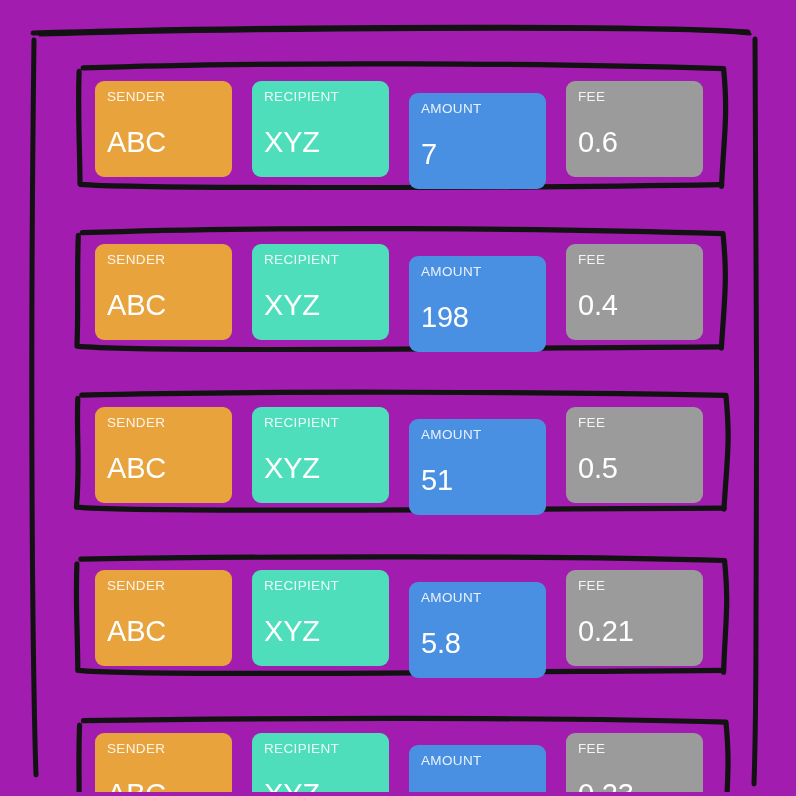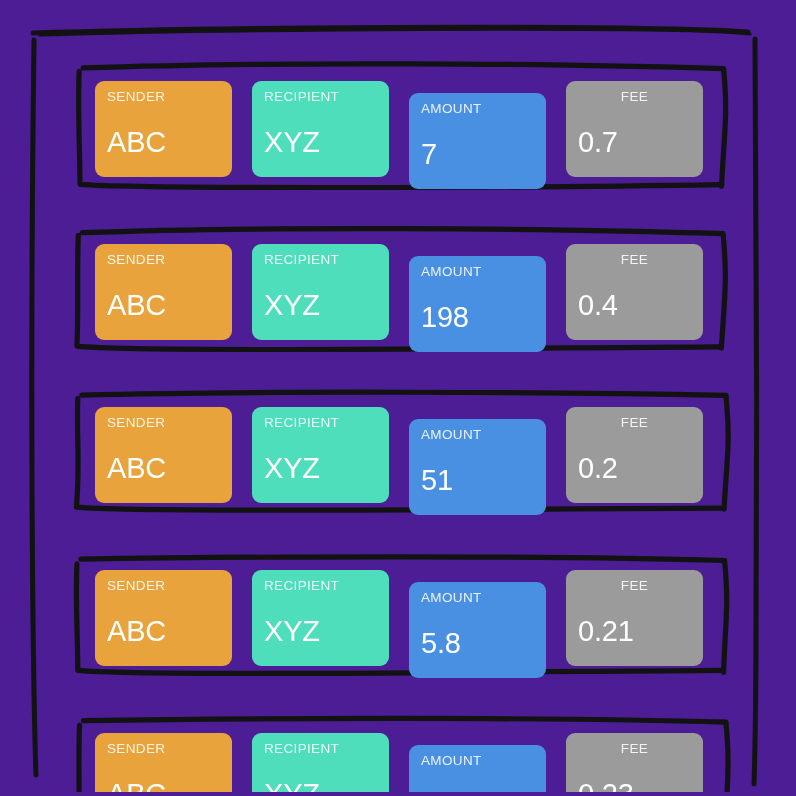--- a/index.html
+++ b/index.html
@@ -12,21 +12,21 @@
     height: 796px;
     overflow: hidden;
     font-family: "Liberation Sans", sans-serif;
     -webkit-font-smoothing: antialiased;
   }
 
   #app {
     position: relative;
     width: 796px;
     height: 796px;
-    background: #4c1d95;
+    background: #a21caf;
   }
 
   
   .frame-svg {
     position: absolute;
     left: 0;
     top: 0;
     width: 796px;
     height: 796px;
     pointer-events: none;
@@ -107,21 +107,21 @@
     font-weight: 400;
     color: #ffffff;
     line-height: 1;
     letter-spacing: -0.2px;
     white-space: nowrap;
   }
 
   .c-sender    { background: #E8A33D; }
   .c-recipient { background: #4EDEBB; }
   .c-amount    { background: #4A90E2; margin-top: 12px; }
-  .c-fee       { background: #9B9B9B; text-align: center; }
+  .c-fee       { background: #9B9B9B; }
 </style>
 </head>
 <body>
 
 <div id="app">
 
   <svg class="frame-svg" viewBox="0 0 796 796">
     <path class="ink" stroke-width="5" d="M33 33 C 180 28, 430 26, 620 28 C 680 29, 722 30, 748 32"></path>
     <path class="ink" stroke-width="3.2" d="M40 35 C 200 30, 470 28, 660 30 C 700 31, 730 32, 750 34"></path>
     <path class="ink" stroke-width="5" d="M34 40 C 32 200, 31 430, 33 620 C 34 700, 35 748, 36 775"></path>
@@ -143,21 +143,21 @@
             <div class="field-card c-recipient">
               <div class="field-label">RECIPIENT</div>
               <div class="field-value">XYZ</div>
             </div>
             <div class="field-card c-amount">
               <div class="field-label">AMOUNT</div>
               <div class="field-value">7</div>
             </div>
             <div class="field-card c-fee">
               <div class="field-label">FEE</div>
-              <div class="field-value">0.7</div>
+              <div class="field-value">0.6</div>
             </div>
           </div>
         </div>
         <div class="tx-row" style="top: 188px;">
           <div class="row-frame"><svg viewBox="0 0 670 142" width="670" height="142" style="overflow:visible">
               <path class="ink" stroke-width="5.2" d="M10.30909661281039 15.45692912794766 C 8.80909661281039 54.45692912794766, 10.565948283445323 80.15467511590396, 9.009243487668572 126.15467511590396 C 70.3090966128104 132.6248944260442, 453.6660800533926 127.82310832517105, 653.0230634939747 126.91743555950525"></path>
               <path class="ink" stroke-width="5.2" d="M14.30909661281039 12.648195957043209 C 193.6660800533926 6.21082671718541, 483.6660800533926 8.042810584401376, 655.0230634939747 13.640533771982922 C 659.5230634939747 59.45692912794766, 656.7186279690017 75.15467511590396, 653.3731840765693 128.15467511590396"></path>
             </svg></div>
           <div class="cards">
             <div class="field-card c-sender">
@@ -191,21 +191,21 @@
             <div class="field-card c-recipient">
               <div class="field-label">RECIPIENT</div>
               <div class="field-value">XYZ</div>
             </div>
             <div class="field-card c-amount">
               <div class="field-label">AMOUNT</div>
               <div class="field-value">51</div>
             </div>
             <div class="field-card c-fee">
               <div class="field-label">FEE</div>
-              <div class="field-value">0.2</div>
+              <div class="field-value">0.5</div>
             </div>
           </div>
         </div>
         <div class="tx-row" style="top: 514px;">
           <div class="row-frame"><svg viewBox="0 0 670 142" width="670" height="142" style="overflow:visible">
               <path class="ink" stroke-width="5.2" d="M8.907523538602982 17.763107757724356 C 7.407523538602982 56.763107757724356, 9.444041911591194 78.42818477895344, 9.810645104521972 124.42818477895344 C 68.90752353860299 130.62639557269284, 453.73637962152713 125.57745442674641, 654.5652357044513 124.32893931525469"></path>
               <path class="ink" stroke-width="5.2" d="M12.907523538602982 13.213090787938564 C 193.73637962152713 10.121917758407653, 483.73637962152713 9.509845264196338, 656.5652357044513 14.479092208664223 C 661.0652357044513 61.763107757724356, 657.3859092911501 73.42818477895344, 655.5934172985217 126.42818477895344"></path>
             </svg></div>
           <div class="cards">
             <div class="field-card c-sender">

